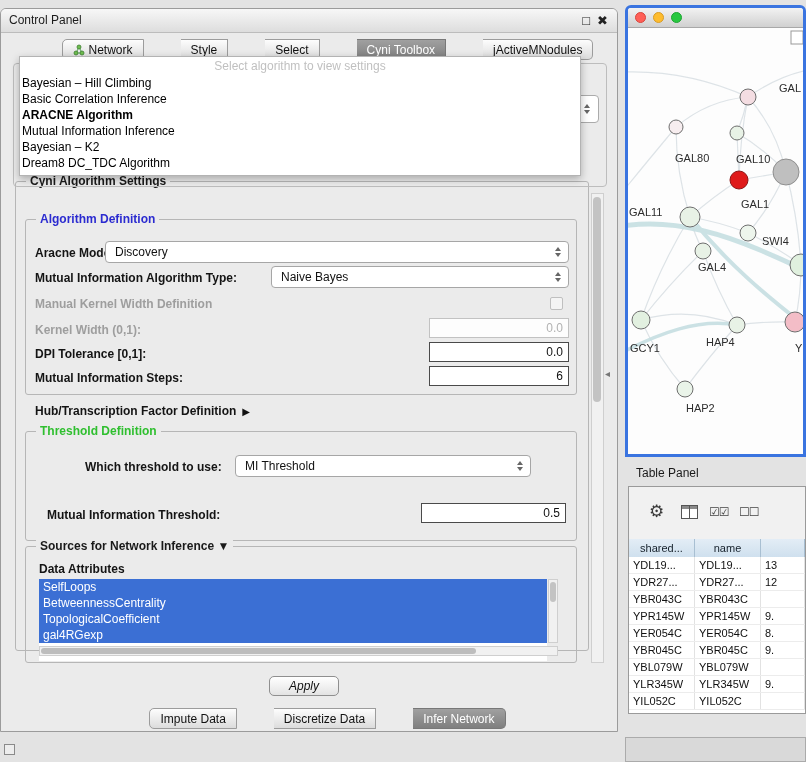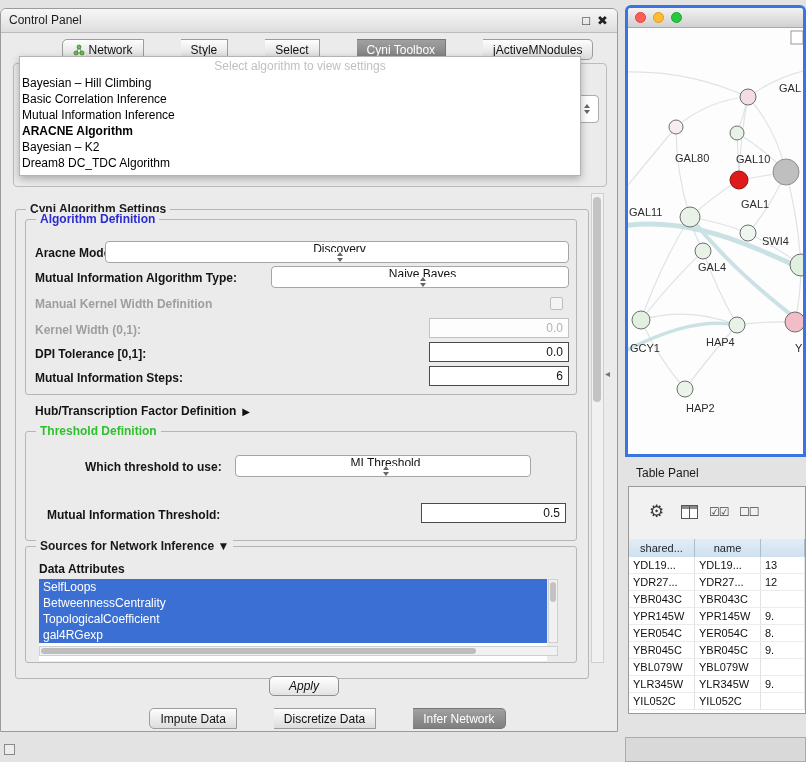--- a/index.html
+++ b/index.html
@@ -33,21 +33,21 @@
 
   
   .gb{position:absolute;border:1px solid #b6b6b6;border-radius:3px;box-sizing:border-box;}
   .gb-title{position:absolute;top:-8px;left:10px;background:#ebebeb;padding:0 4px;font-size:12px;font-weight:bold;white-space:nowrap;color:#1a1a1a;}
   .gb-title.blue{color:var(--group-title-blue,#2b2bd0);}
   .gb-title.green{color:var(--group-title-green,#2fbf2f);}
 
   .lbl{position:absolute;font-size:12px;font-weight:bold;color:#141414;white-space:nowrap;}
   .lbl.dis{color:#9e9e9e;}
 
-  .combo{position:absolute;height:22px;background:#fff;border:1px solid #a6a6a6;border-radius:4px;display:flex;align-items:center;font-size:12px;box-sizing:border-box;padding:0 4px 0 9px;flex-direction:column;}
+  .combo{position:absolute;height:22px;background:#fff;border:1px solid #a6a6a6;border-radius:4px;display:flex;align-items:center;font-size:12px;box-sizing:border-box;padding:0 4px 0 9px;}
   .combo-val{flex:1;white-space:nowrap;overflow:hidden;color:#111;}
   .spin{display:flex;flex-direction:column;gap:2px;align-items:center;width:12px;}
   .spin i{display:block;width:0;height:0;border-left:3.5px solid transparent;border-right:3.5px solid transparent;}
   .spin .up{border-bottom:4px solid #666;}
   .spin .dn{border-top:4px solid #666;}
 
   .field{position:absolute;height:20px;background:#fff;border:1px solid #4a4a4a;font-size:12px;display:flex;align-items:center;justify-content:flex-end;padding:0 5px;box-sizing:border-box;color:#111;}
   .field.disabled{border:1px solid #c2c2c2;color:#b2b2b2;background:#fdfdfd;}
 
   .checkbox{position:absolute;width:13px;height:13px;background:#f4f4f4;border:1px solid #bfbfbf;border-radius:2px;box-sizing:border-box;}
@@ -139,28 +139,28 @@
           <i class="up"></i>
           <i class="dn"></i>
         </span>
     </div>
 
     <div class="popup">
       <div class="dd-prompt">Select algorithm to view settings</div>
       <div>
           <div class="dd-item">Bayesian – Hill Climbing</div>
           <div class="dd-item">Basic Correlation Inference</div>
+          <div class="dd-item selected">ARACNE Algorithm</div>
           <div class="dd-item">Mutual Information Inference</div>
-          <div class="dd-item selected">ARACNE Algorithm</div>
           <div class="dd-item">Bayesian – K2</div>
           <div class="dd-item">Dream8 DC_TDC Algorithm</div>
         </div>
     </div>
 
-    <div class="gb" style="left:14px;top:200px;width:574px;height:470px;">
+    <div class="gb" style="left:14px;top:172px;width:574px;height:470px;">
       <div class="gb-title">Cyni Algorithm Settings</div>
     </div>
 
     <div class="vscroll" style="left:590px;top:184px;width:13px;height:470px;">
       <div class="thumb" style="top:3px;height:205px;"></div>
     </div>
 
     <div class="gb" style="left:24px;top:210px;width:552px;height:176px;">
       <div class="gb-title blue">Algorithm Definition</div>
     </div>

